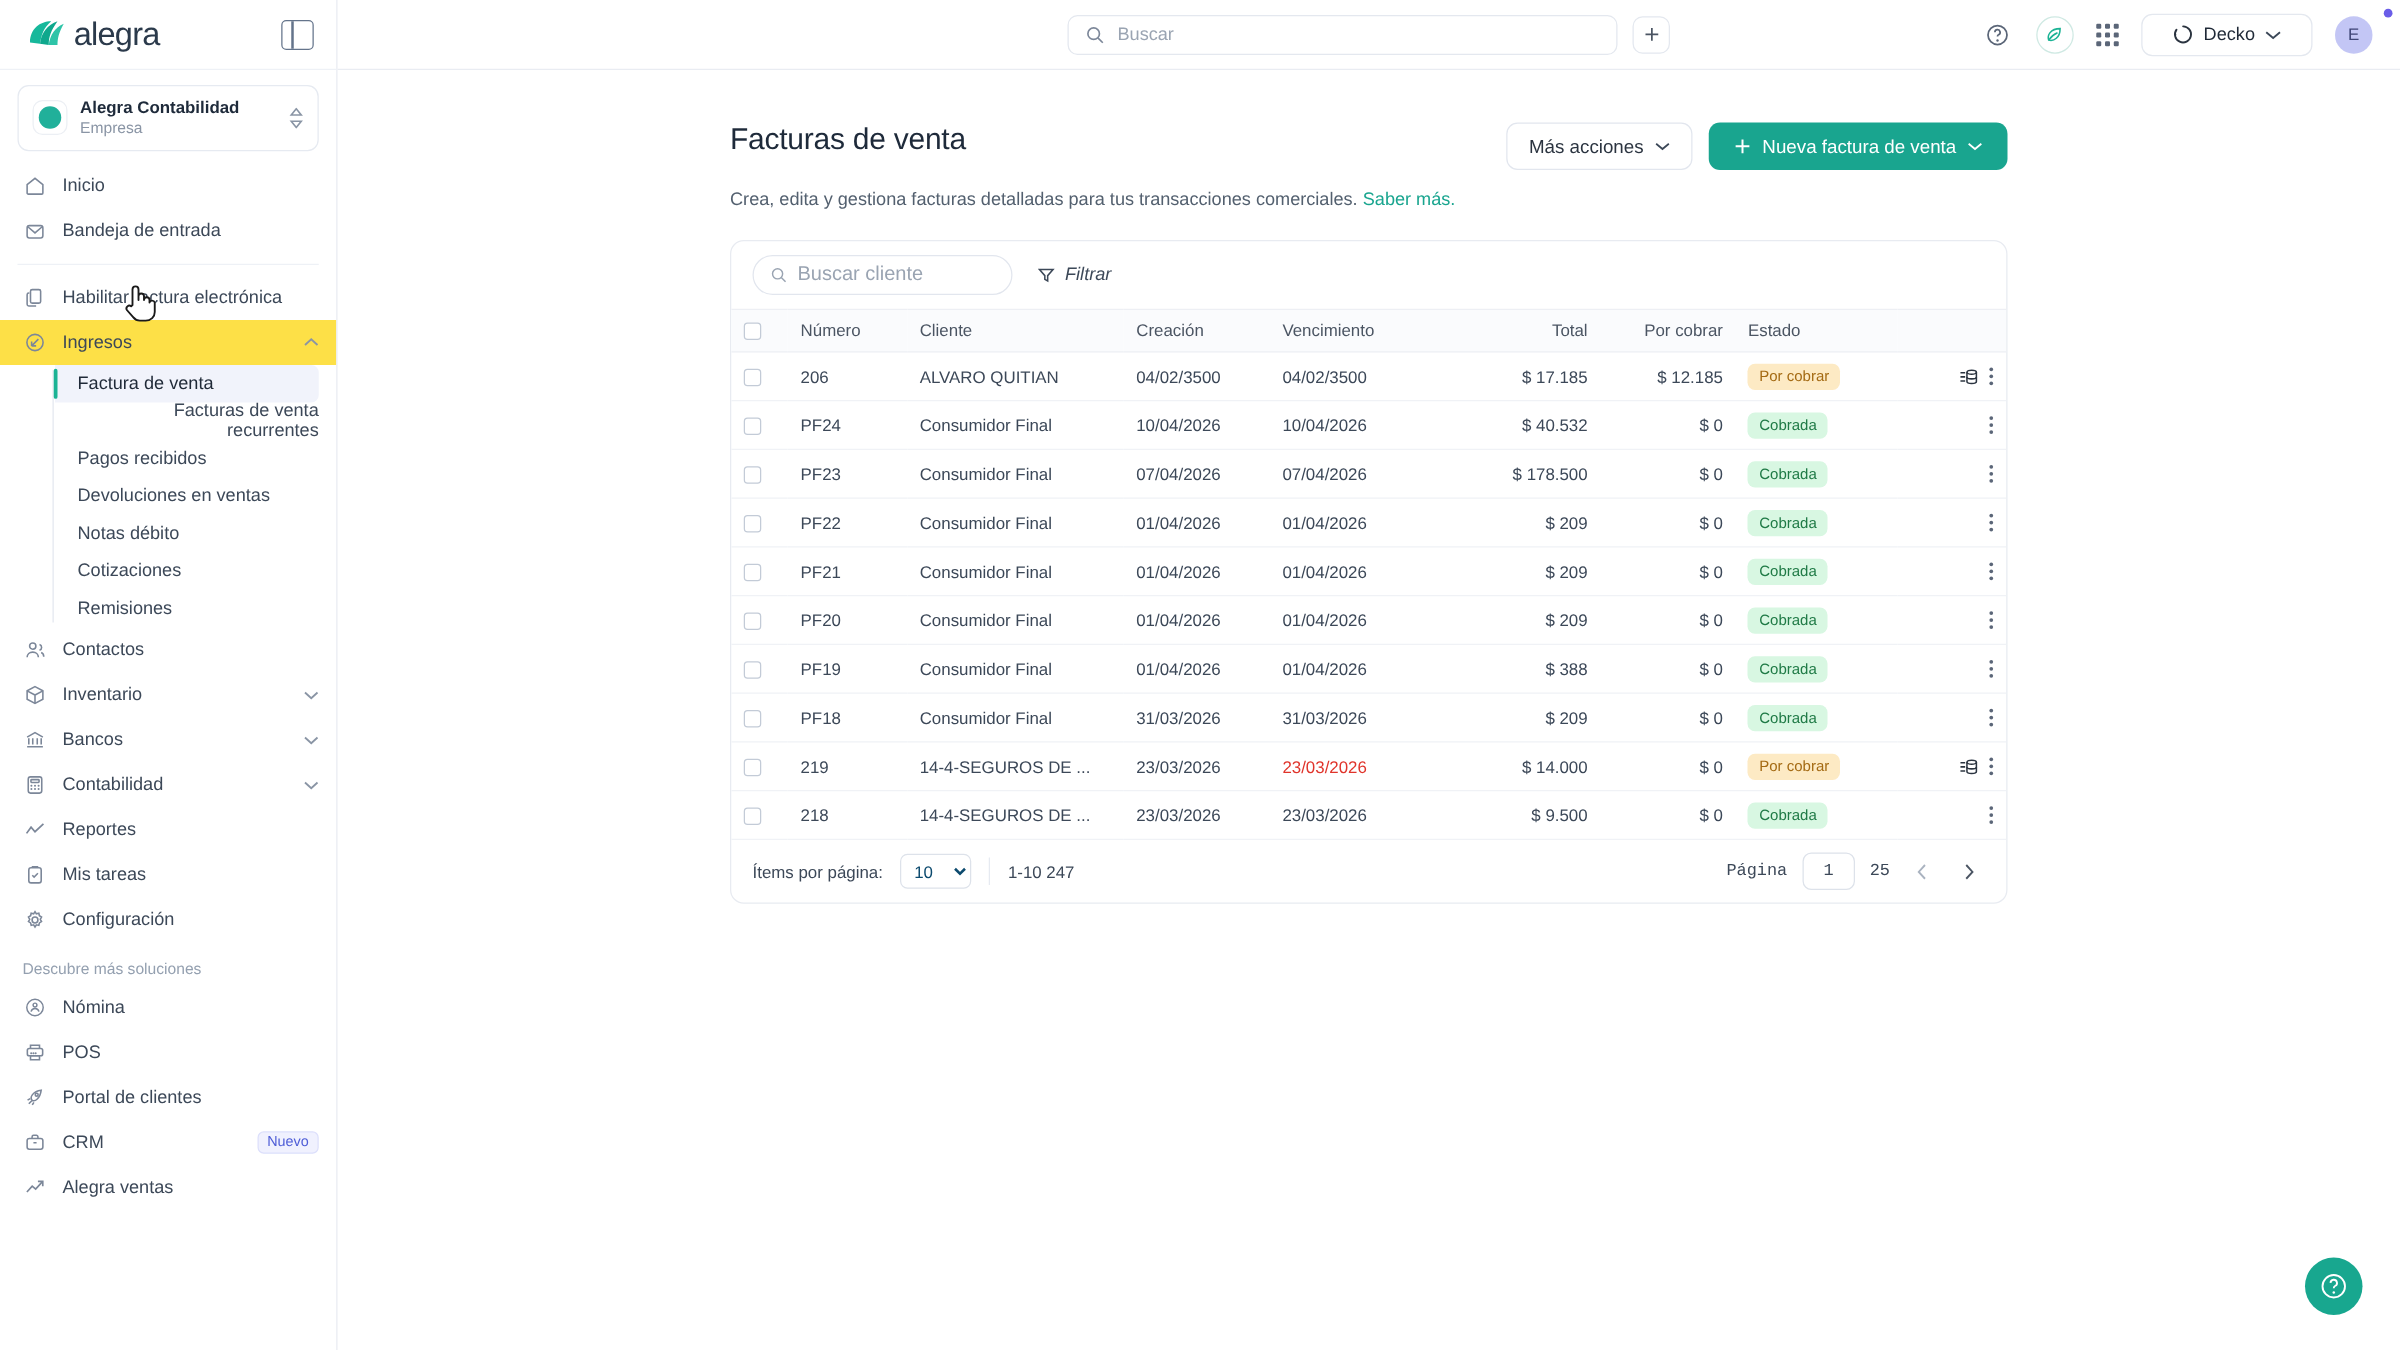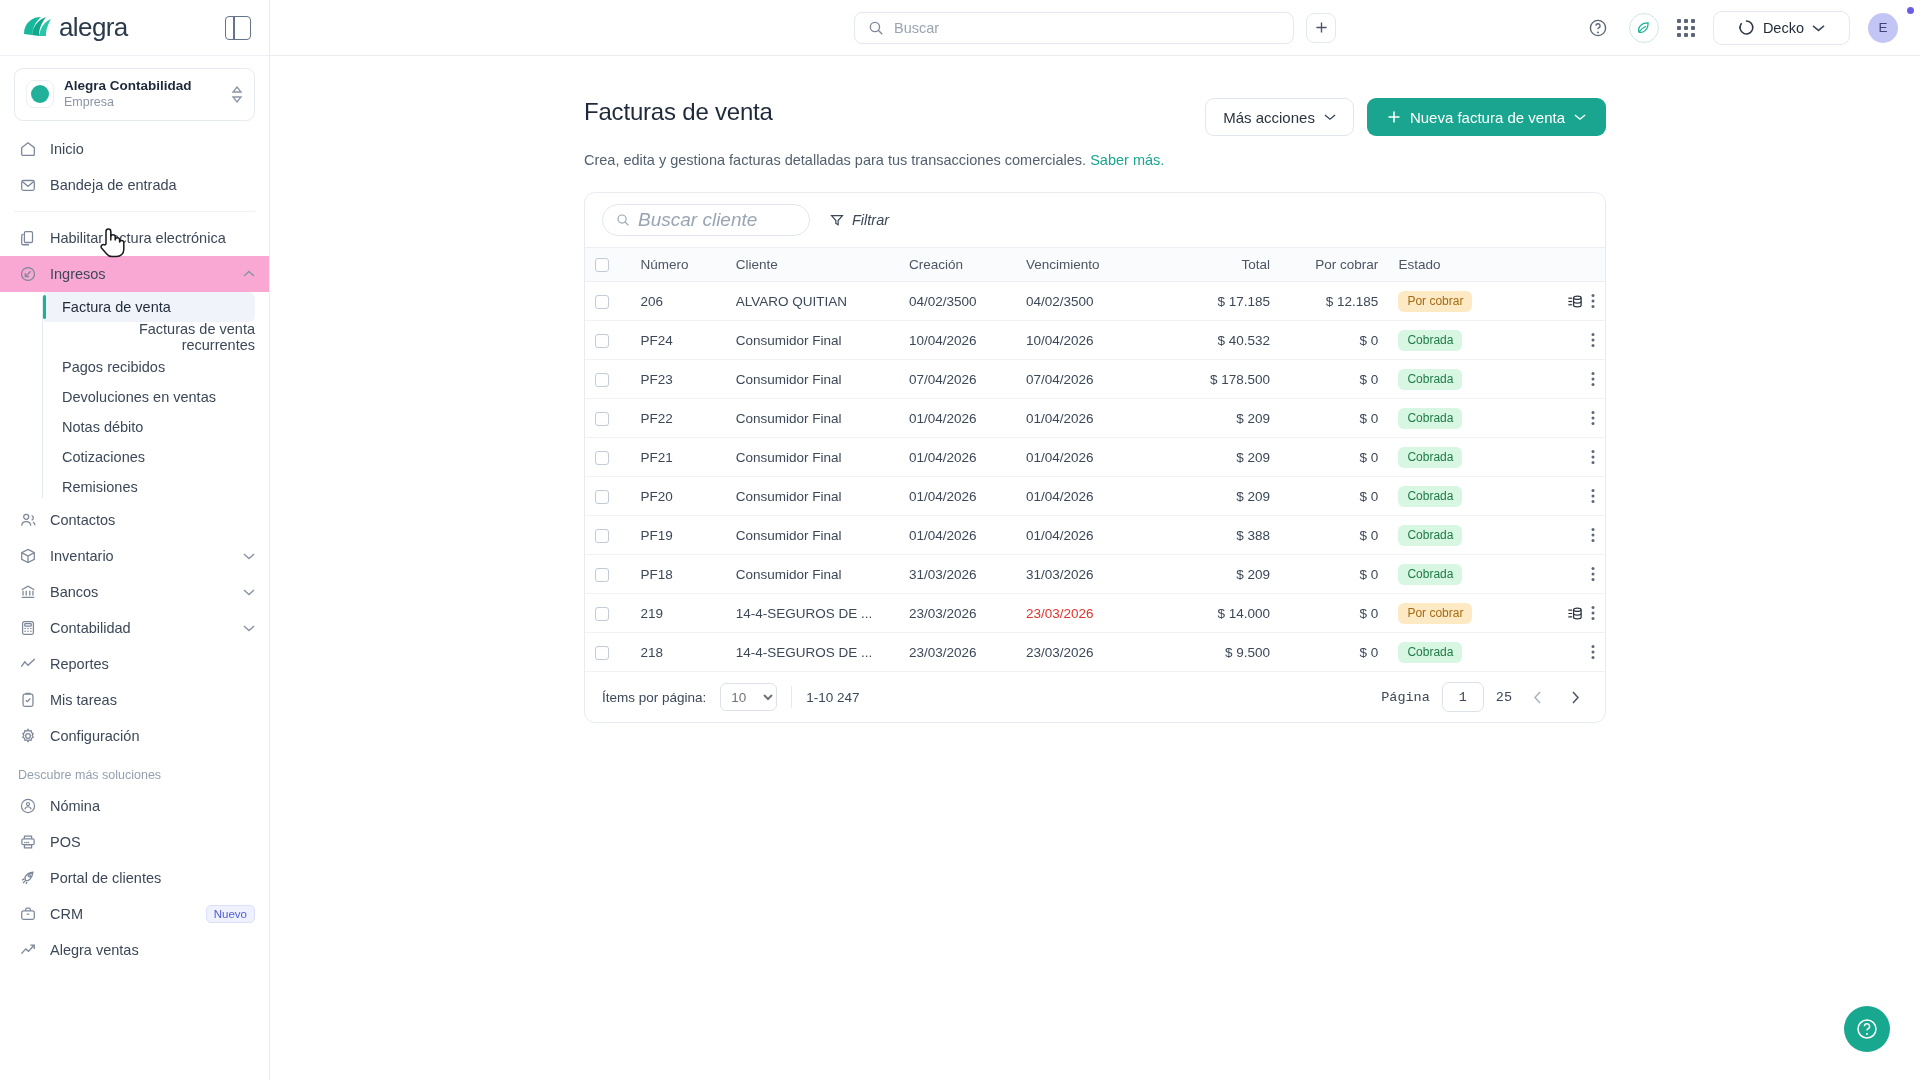--- a/index.html
+++ b/index.html
@@ -60,21 +60,21 @@
 
   .nav { flex: 1; overflow: hidden; padding-top: 4px; }
   .nav-item {
     display: flex; align-items: center; gap: 13px;
     height: 36px; padding: 0 14px 0 18px; cursor: pointer;
     font-size: 14.5px; color: #3c4858; position: relative;
   }
   .nav-item .ico { width: 19px; height: 19px; flex-shrink: 0; color: #7c8799; display:flex; align-items:center; justify-content:center;}
   .nav-item .lbl { flex: 1; white-space: nowrap; }
   .nav-item .chev { color: #8a95a5; font-size: 11px; }
-  .nav-item.active { background: #f9a8d4; }
+  .nav-item.active { background: #fde047; }
   .nav-sep { height: 1px; background: #eef1f6; margin: 8px 14px; }
 
   .subnav { position: relative; margin-left: 42px; padding-left: 2px; text-align: right; }
   .subnav::before {
     content: ""; position: absolute; left: 0; top: 4px; bottom: 4px;
     width: 1px; background: #e4e8ef;
   }
   .sub-item {
     display: flex; align-items: center; height: 30px;
     padding-left: 18px; font-size: 14.5px; color: #3c4858; cursor: pointer;
@@ -170,22 +170,22 @@
   .card {
     margin-top: 24px; border: 1px solid #e8ebf1; border-radius: 11px;
     background: #fff; overflow: hidden;
   }
   .card-toolbar { height: 54px; display: flex; align-items: center; gap: 20px; padding: 0 17px; }
   .client-search {
     width: 208px; height: 32px; border: 1px solid #e2e6ee; border-radius: 20px;
     display: flex; align-items: center; gap: 8px; padding: 0 13px;
   }
   .client-search input {
-    border: none; outline: none; font-size: 19px; background: transparent;
-    width: 100%; color: #0369a1; font-family: inherit; font-style: italic;
+    border: none; outline: none; font-size: 16px; background: transparent;
+    width: 100%; color: #0369a1; font-family: inherit;
   }
   .client-search input::placeholder { color: #9aa4b2; }
   .filter-btn { display: flex; align-items: center; gap: 8px; font-size: 14.5px; color: #3c4858; cursor: pointer; font-style: italic; }
 
   table { width: 100%; border-collapse: collapse; table-layout: fixed; }
   thead th {
     background: #fafbfd; border-top: 1px solid #edeff4; border-bottom: 1px solid #edeff4;
     height: 34px; font-size: 13.5px; font-weight: 400; color: #4b5563;
     text-align: left; padding: 0 10px;
   }
@@ -207,21 +207,21 @@
   .row-actions { display: flex; align-items: center; justify-content: flex-end; gap: 8px; }
   .kebab { font-size: 16px; color: #5b6678; cursor: pointer; letter-spacing: 0; line-height: 1; }
   .money-ico { color: #2b3440; cursor: pointer; display: flex; align-items: center; }
 
   .card-foot {
     height: 50px; display: flex; align-items: center; padding: 0 17px; gap: 14px;
     font-size: 13.5px; color: #3c4858;
   }
   .per-page-select {
     height: 28px; border: 1px solid #dde2ea; border-radius: 6px; padding: 0 6px;
-    font-size: 13.5px; color: #737373; font-family: inherit; background: #fff; cursor: pointer;
+    font-size: 13.5px; color: #0c4a6e; font-family: inherit; background: #fff; cursor: pointer;
   }
   .foot-div { width: 1px; height: 22px; background: #e6eaf1; }
   .foot-right { margin-left: auto; display: flex; align-items: center; gap: 12px; font-family: Liberation Mono, monospace; }
   .page-input {
     width: 42px; height: 30px; border: 1px solid #dde2ea; border-radius: 7px;
     text-align: center; font-size: 13.5px; color: #3c4858; font-family: inherit; outline: none;
   }
   .pg-arrow { width: 26px; height: 26px; display: flex; align-items: center; justify-content: center; color: #aab3c0; cursor: pointer; font-size: 15px; }
   .pg-arrow.on { color: #4b5563; }
 

